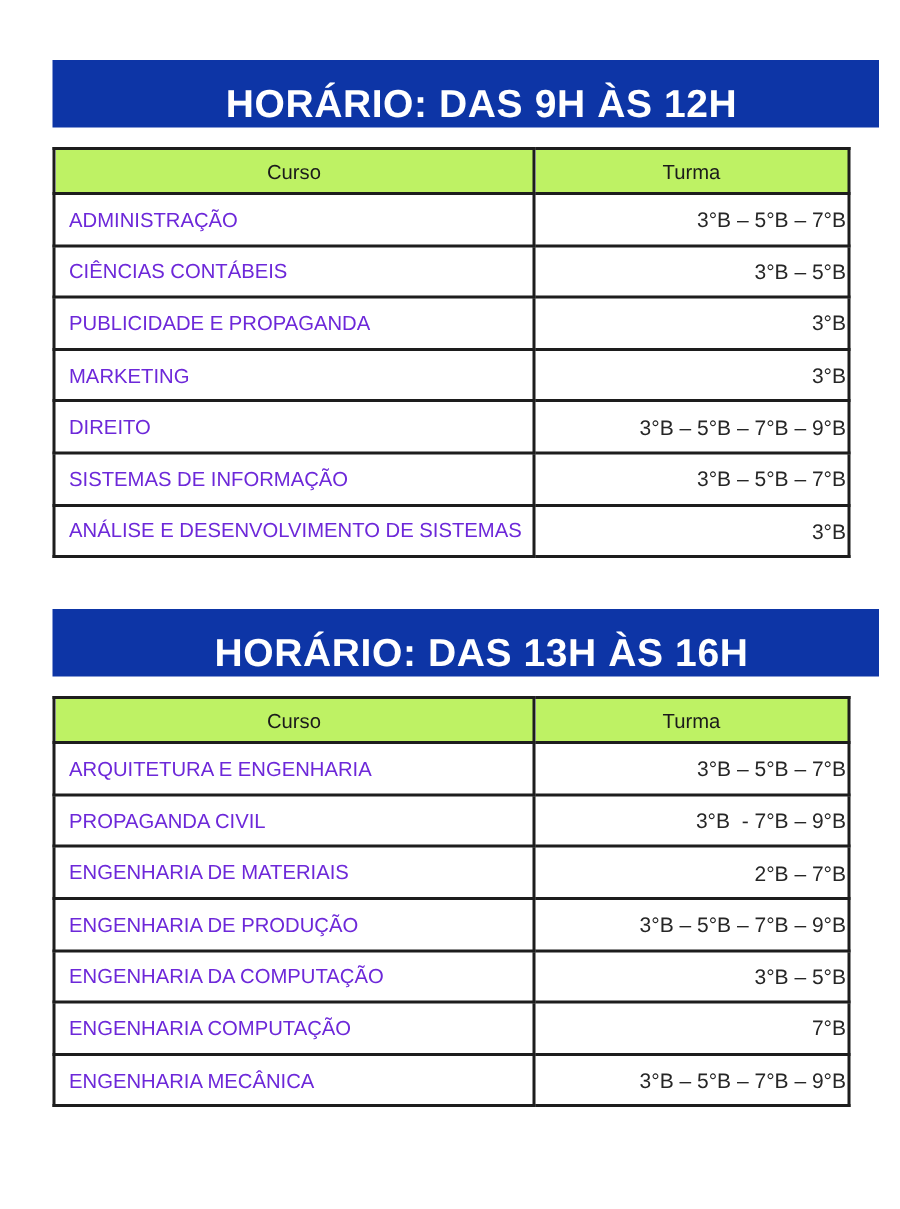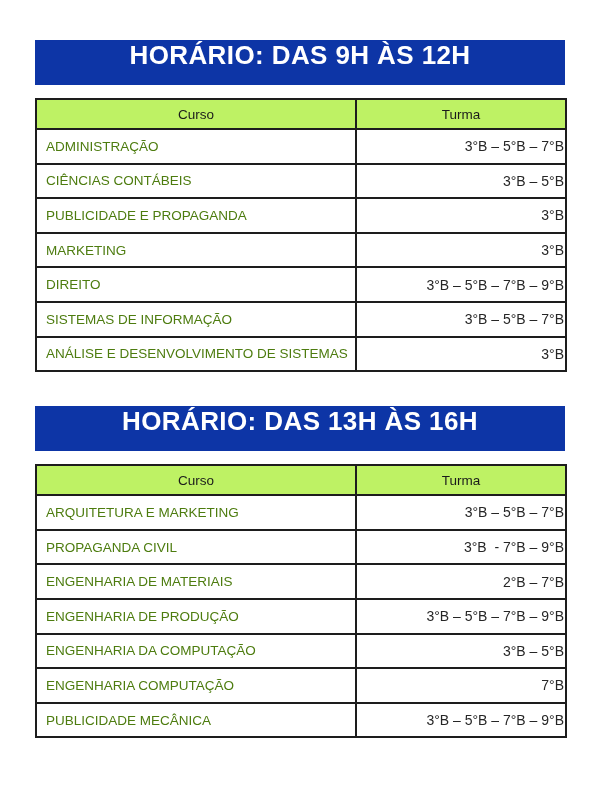--- a/index.html
+++ b/index.html
@@ -7,22 +7,23 @@
     width: 600px; height: 806px;
     font-family: "Liberation Sans", sans-serif;
     -webkit-font-smoothing: antialiased;
   }
   .page { position: relative; width: 600px; height: 806px; overflow: hidden; }
   .content { position: absolute; left: 35px; top: 40px; width: 530px; }
 
   .banner {
     height: 45px; width: 530px;
     background: #0d35a6;
-    display: flex; align-items: flex-start; justify-content: center;
+    display: flex; align-items: flex-end; justify-content: center;
     margin-bottom: 13px;
+    padding-left: 21px;
   }
   .banner span {
     color: #ffffff;
     font-size: 26px;
     font-weight: bold;
     letter-spacing: 0.4px;
     white-space: nowrap;
   }
 
   table.schedule {
@@ -43,21 +44,21 @@
     color: #1b1b1b;
     text-align: center;
     vertical-align: middle;
   }
   table.schedule td { height: 30.6px; vertical-align: middle; }
   col.curso-col { width: 320px; }
   col.turma-col { width: 210px; }
   td.curso {
     padding-left: 9px;
     font-size: 13.5px;
-    color: #4d7c0f;
+    color: #6d28d9;
     text-align: left;
     white-space: nowrap;
   }
   td.turma {
     font-size: 14px;
     color: #262626;
     text-align: right;
     white-space: pre;
   }
 </style>
@@ -125,21 +126,21 @@
             <col class="turma-col">
           </colgroup>
         <thead>
           <tr>
             <th class="curso">Curso</th>
             <th class="turma">Turma</th>
           </tr>
         </thead>
         <tbody>
           <tr>
-            <td class="curso">ARQUITETURA E MARKETING</td>
+            <td class="curso">ARQUITETURA E ENGENHARIA</td>
             <td class="turma">3°B – 5°B – 7°B</td>
           </tr>
           <tr>
             <td class="curso">PROPAGANDA CIVIL</td>
             <td class="turma">3°B  - 7°B – 9°B</td>
           </tr>
           <tr>
             <td class="curso">ENGENHARIA DE MATERIAIS</td>
             <td class="turma">2°B – 7°B</td>
           </tr>
@@ -149,21 +150,21 @@
           </tr>
           <tr>
             <td class="curso">ENGENHARIA DA COMPUTAÇÃO</td>
             <td class="turma">3°B – 5°B</td>
           </tr>
           <tr>
             <td class="curso">ENGENHARIA COMPUTAÇÃO</td>
             <td class="turma">7°B</td>
           </tr>
           <tr>
-            <td class="curso">PUBLICIDADE MECÂNICA</td>
+            <td class="curso">ENGENHARIA MECÂNICA</td>
             <td class="turma">3°B – 5°B – 7°B – 9°B</td>
           </tr>
         </tbody>
       </table>
     </section>
 
   </div>
 </div>
 
 </body></html>

